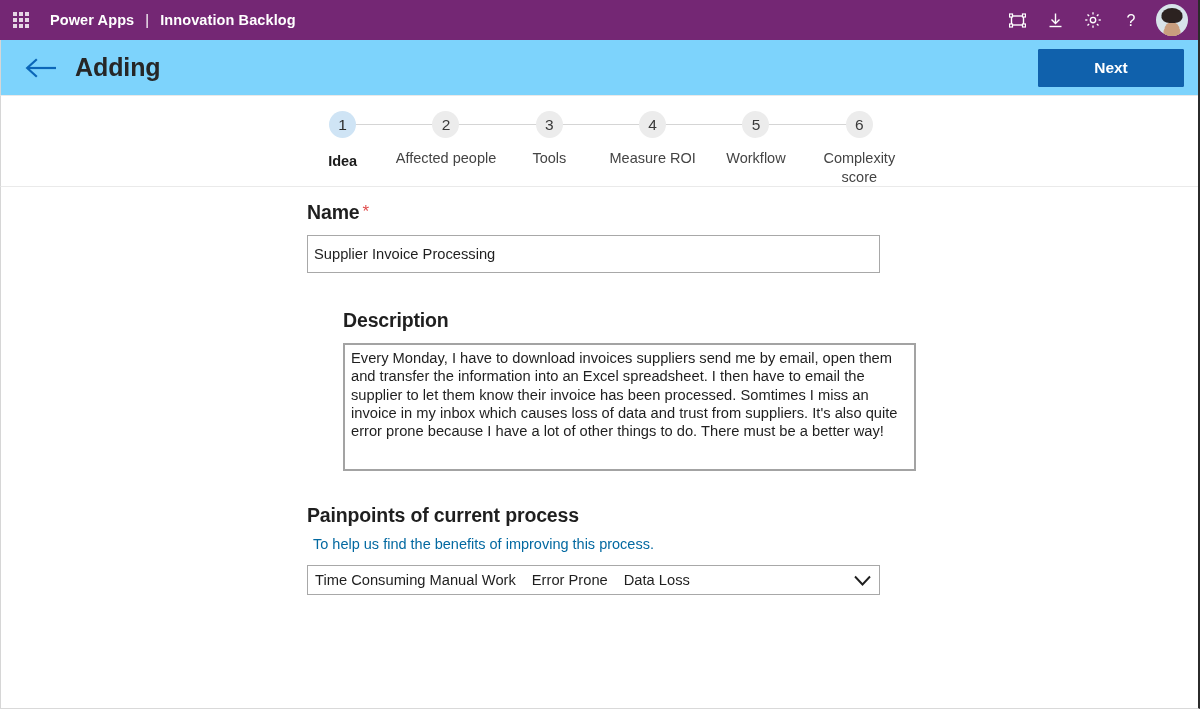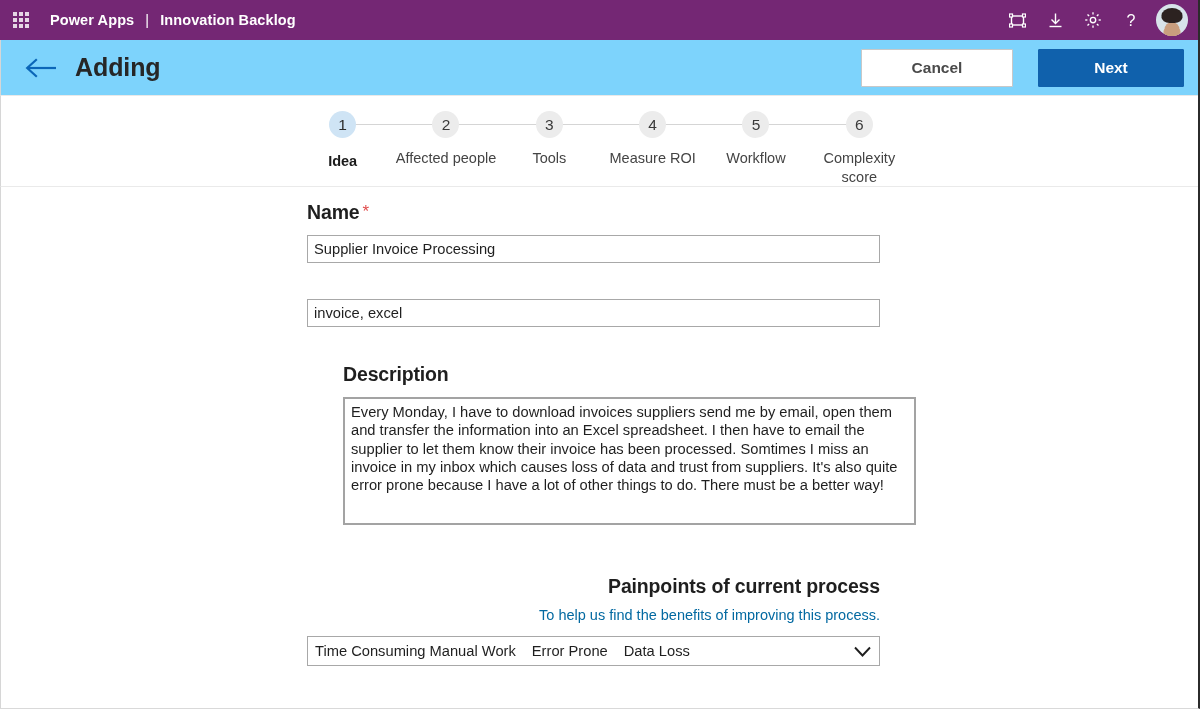--- a/index.html
+++ b/index.html
@@ -286,21 +286,21 @@
   }
   .field-help {
     font-size: 14.5px;
     color: #0369a1;
     margin-top: 9px;
     margin-left: 6px;
   }
 
   .text-input {
     width: 573px;
-    height: 28px;
+    height: 38px;
     border: 1px solid #a8a8a8;
     background: #ffffff;
     font-family: "Liberation Sans", sans-serif;
     font-size: 14.7px;
     color: #1f1f1f;
     padding: 0 6px;
     margin-top: 11px;
     outline: none;
     display: block;
   }
@@ -352,21 +352,21 @@
     justify-content: center;
     width: 22px;
     height: 22px;
     cursor: pointer;
   }
 
   
   .sp-name   { margin-top: 0px; }
   .sp-kw     { margin-top: 36px; }
   .sp-desc   { margin-top: 36px; padding-left: 36px; }
-  .sp-pain   { margin-top: 50px; text-align: right; }
+  .sp-pain   { margin-top: 33px; }
 </style>
 </head>
 <body>
 
 <div class="app-frame">
 
   <div class="suite-bar">
 
     <div class="waffle">
       <div class="waffle-grid">
@@ -447,21 +447,20 @@
       <svg width="34" height="22" viewBox="0 0 34 22" aria-hidden="true">
         <line x1="3" y1="11" x2="32" y2="11" stroke="#0b66b8" stroke-width="2.2"></line>
         <polyline points="12,3 3.2,11 12,19" fill="none" stroke="#0b66b8" stroke-width="2.2" stroke-linecap="square"></polyline>
       </svg>
     </div>
 
     <div class="page-title">Adding</div>
 
     <div class="header-spacer"></div>
 
-    <div class="btn btn-cancel">Cancel</div>
     <div class="btn btn-next">Next</div>
   </div>
 
   <div class="stepper-wrap">
     <div class="stepper">
 
       <div class="step active">
         <div class="step-circle">1</div>
         <div class="step-label">Idea</div>
       </div>
@@ -498,21 +497,20 @@
     <div class="form">
 
       <div class="field sp-name">
         <div class="field-label">
           <span>Name</span><span class="req">*</span>
         </div>
         <input class="text-input" type="text" value="Supplier Invoice Processing" style="">
       </div>
 
       <div class="field sp-kw">
-        <input class="text-input" type="text" value="invoice, excel" style="">
       </div>
 
       <div class="field sp-desc">
         <div class="field-label">Description</div>
         <textarea class="text-area" style="">Every Monday, I have to download invoices suppliers send me by email, open them and transfer the information into an Excel spreadsheet. I then have to email the supplier to let them know their invoice has been processed. Somtimes I miss an invoice in my inbox which causes loss of data and trust from suppliers. It's also quite error prone because I have a lot of other things to do. There must be a better way!</textarea>
       </div>
 
       <div class="field sp-pain">
         <div class="field-label">Painpoints of current process</div>
         <div class="field-help">To help us find the benefits of improving this process.</div>

